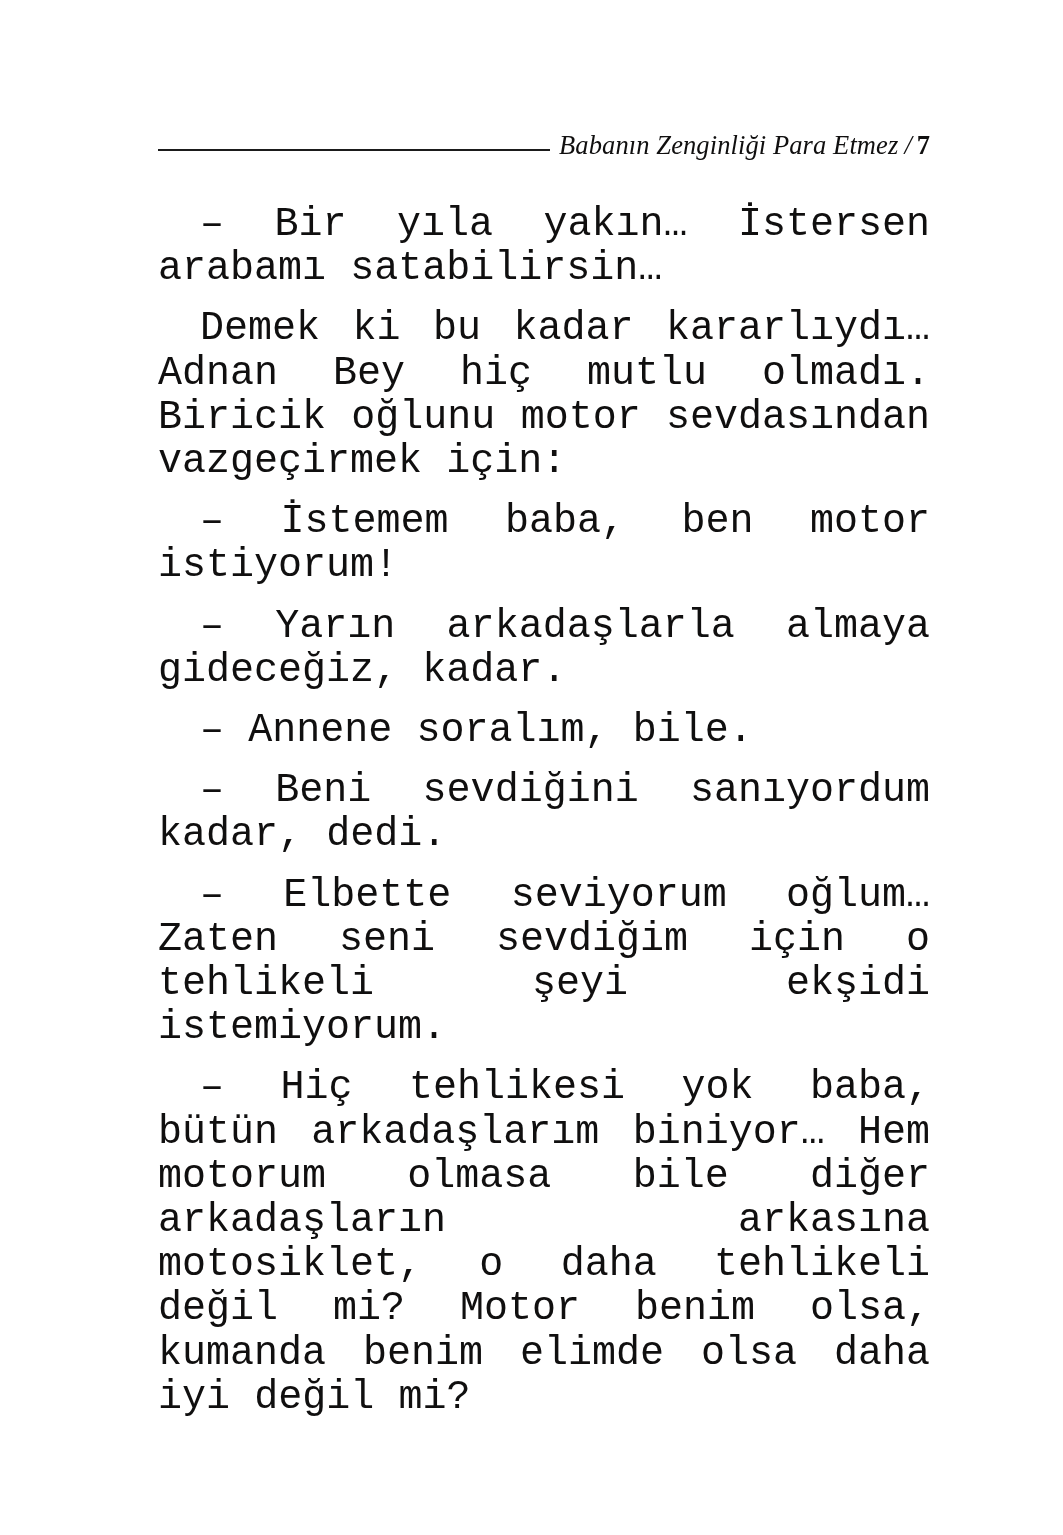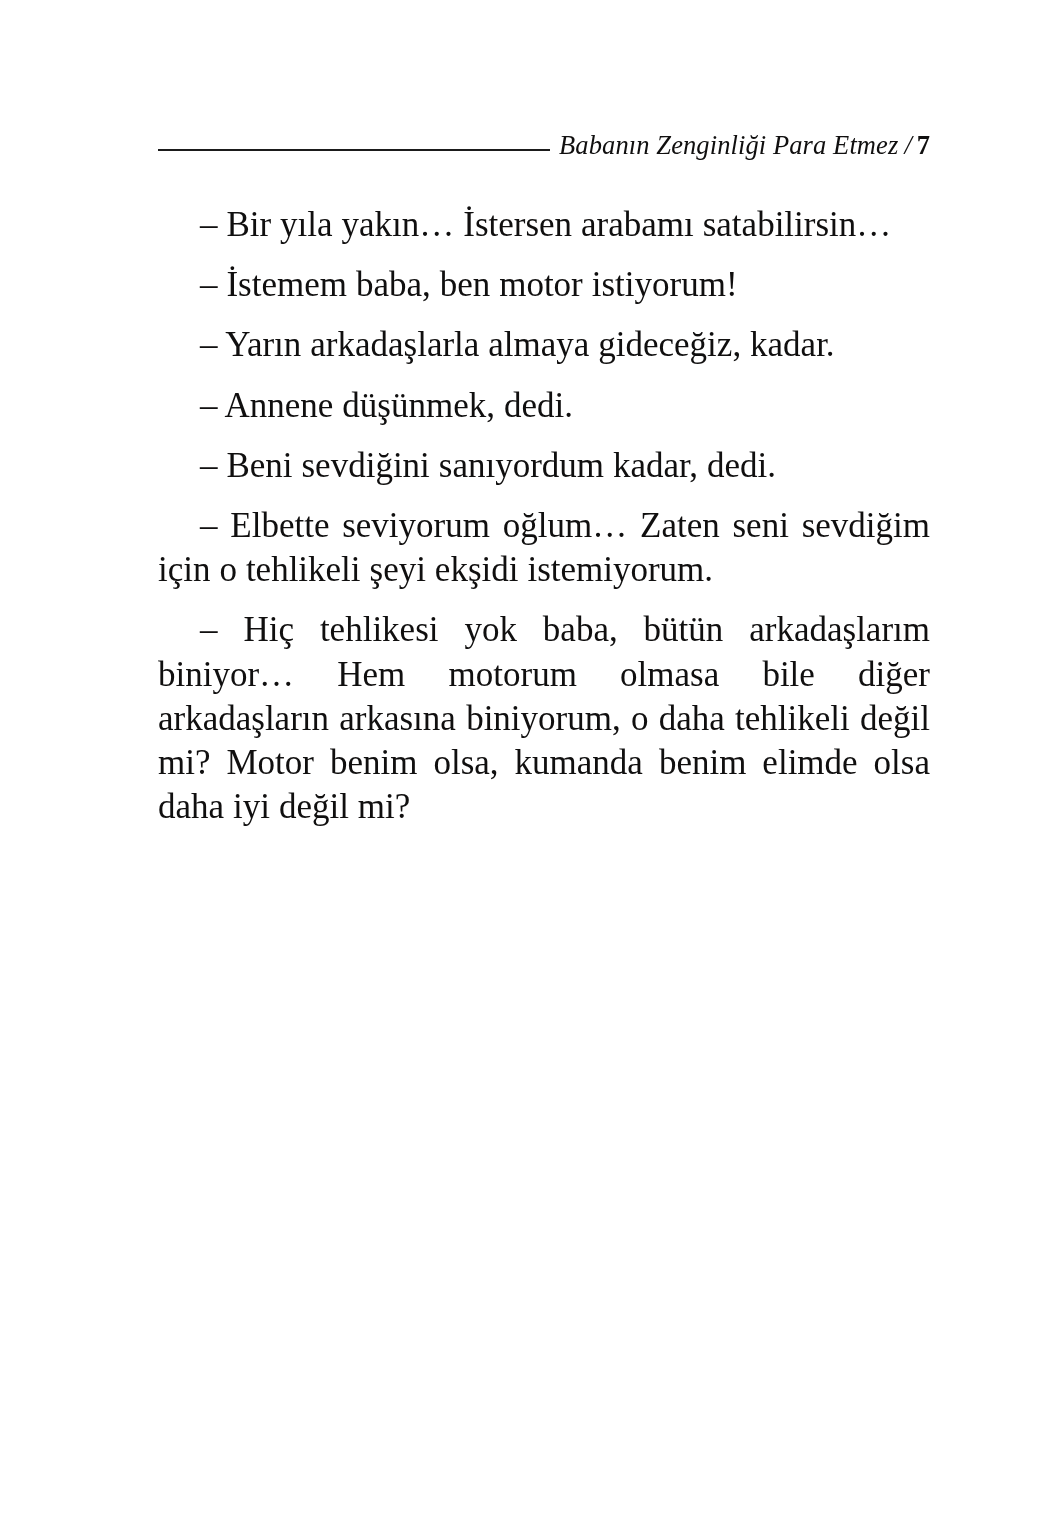--- a/index.html
+++ b/index.html
@@ -67,27 +67,28 @@
   
   .textblock {
     position: absolute;
     left: 158px;
     top: 203px;
     width: 772px;
   }
 
   .textblock p {
     margin: 0 0 16px 0;
-    font-size: 35px;
+    font-size: 40px;
     line-height: 44.2px;
     text-align: justify;
     text-justify: inter-word;
     text-indent: 42px;
     hyphens: manual;
     word-spacing: 0.2px;
+    font-family: Liberation Mono, monospace;
   }
 
   .textblock p:last-child {
     margin-bottom: 0;
   }
 
   
   .textblock p.dialogue {
     text-indent: 42px;
   }
@@ -99,21 +100,22 @@
 
   <div class="running-head">
     <div class="head-rule"></div>
     <span class="head-title">Babanın Zenginliği Para Etmez</span>
     <span class="head-sep">/</span>
     <span class="head-folio">7</span>
   </div>
 
   <div class="textblock">
     <p class="dialogue">– Bir yıla yakın… İstersen arabamı satabilirsin…</p>
+    <p class="narration">Demek ki bu kadar kararlıydı… Adnan Bey hiç mutlu olmadı. Biricik oğlunu motor sevdasından vazgeçirmek için:</p>
     <p class="dialogue">– İstemem baba, ben motor istiyorum!</p>
     <p class="dialogue">– Yarın arkadaşlarla almaya gideceğiz, kadar.</p>
-    <p class="dialogue">– Annene düşünmek, dedi.</p>
+    <p class="dialogue">– Annene soralım, bile.</p>
     <p class="dialogue">– Beni sevdiğini sanıyordum kadar, dedi.</p>
     <p class="dialogue">– Elbette seviyorum oğlum… Zaten seni sevdiğim için o tehlikeli şeyi ekşidi istemiyorum.</p>
-    <p class="dialogue">– Hiç tehlikesi yok baba, bütün arkadaşlarım biniyor… Hem motorum olmasa bile diğer arkadaşların arkasına biniyorum, o daha tehlikeli değil mi? Motor benim olsa, kumanda benim elimde olsa daha iyi değil mi?</p>
+    <p class="dialogue">– Hiç tehlikesi yok baba, bütün arkadaşlarım biniyor… Hem motorum olmasa bile diğer arkadaşların arkasına motosiklet, o daha tehlikeli değil mi? Motor benim olsa, kumanda benim elimde olsa daha iyi değil mi?</p>
   </div>
 
 </div>
 
 </body></html>

